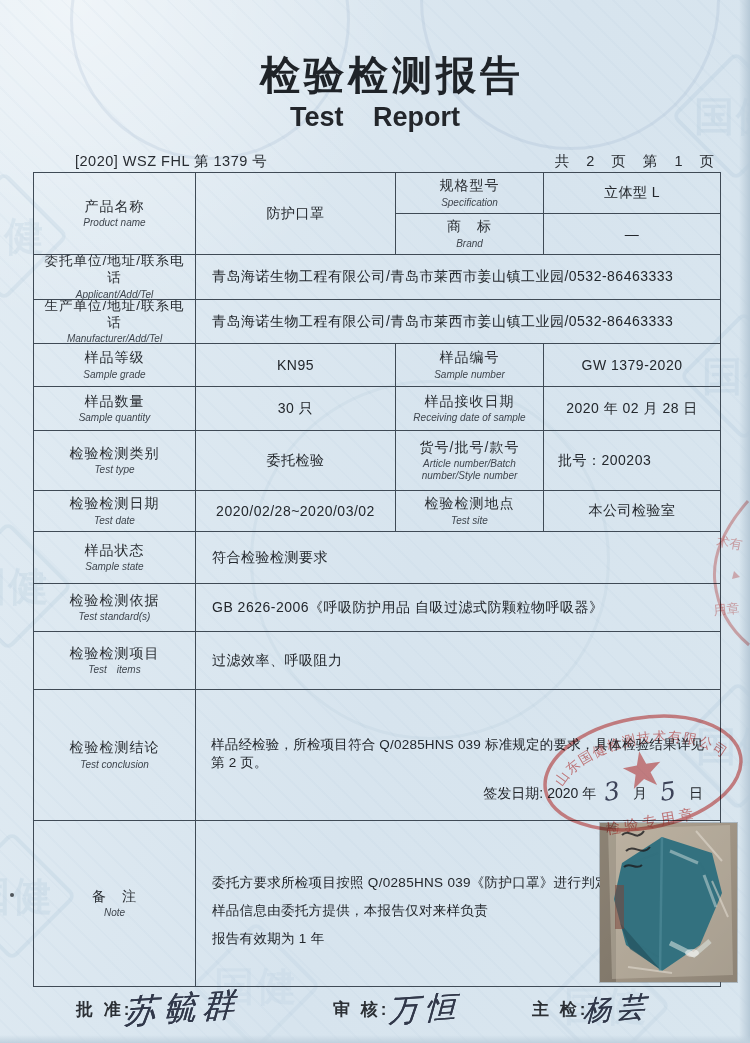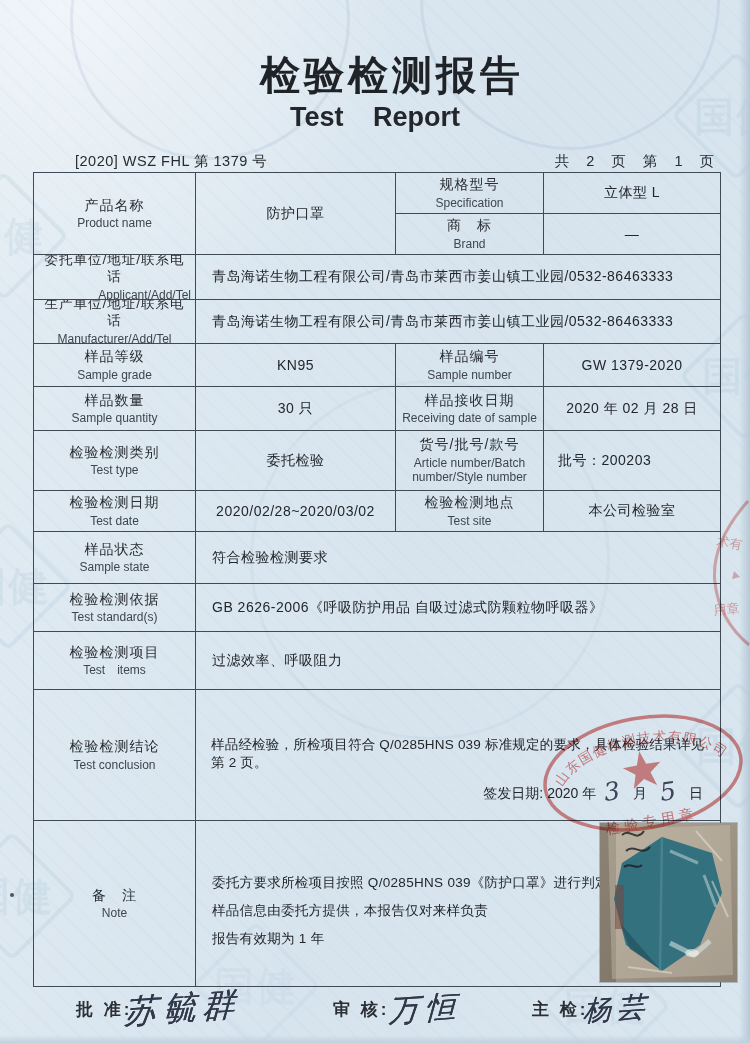--- a/index.html
+++ b/index.html
@@ -33,21 +33,21 @@
   
   .tbl{position:absolute;left:33px;top:172px;width:688px;height:815px;
     display:grid;border:1px solid #3f4a55;z-index:2;
     grid-template-columns:162px 200px 148px 176px;
     grid-template-rows:41px 41px 45px 44px 43px 44px 60px 41px 52px 48px 58px 131px 165px;}
   .c{border-right:1px solid #3f4a55;border-bottom:1px solid #3f4a55;
     display:flex;flex-direction:column;justify-content:center;align-items:center;
     text-align:center;padding:2px 4px;overflow:hidden;}
   .noR{border-right:none;} .noB{border-bottom:none;}
   .lab-cn{font-size:14px;color:#2a2e33;letter-spacing:1px;line-height:1.25;}
-  .lab-en{font-size:12px;color:#3e454d;margin-top:2px;line-height:1.2;}
+  .lab-en{font-size:10px;color:#3e454d;margin-top:2px;line-height:1.2;font-style:italic;}
   .val{font-size:14px;color:#23272c;letter-spacing:.5px;}
   .val-left{align-items:flex-start;text-align:left;padding-left:16px;}
   .rel{position:relative;}
 
   .concl-text{position:absolute;left:15px;top:46px;right:4px;text-align:left;
     font-size:13.5px;color:#23272c;letter-spacing:.2px;}
   .issue-line{position:absolute;right:12px;bottom:16px;font-size:14px;color:#23272c;
     display:flex;align-items:baseline;}
   .issue-line .gap{margin:0 5px;}
   .hand-digit{display:inline-block;font-family:"DejaVu Serif",serif;font-style:italic;
@@ -132,21 +132,21 @@
       <div class="val">立体型 L</div>
     </div>
     <div class="c" style="grid-column:3/4;grid-row:2/3;">
       <div class="lab-cn">商　标</div>
       <div class="lab-en">Brand</div>
     </div>
     <div class="c noR" style="grid-column:4/5;grid-row:2/3;">
       <div class="val">—</div>
     </div>
 
-    <div class="c" style="grid-column:1/2;grid-row:3/4;align-items:flex-end;">
+    <div class="c" style="grid-column:1/2;grid-row:3/4;">
       <div class="lab-cn" style="font-size:13.5px;">委托单位/地址/联系电话</div>
       <div class="lab-en">Applicant/Add/Tel</div>
     </div>
     <div class="c noR val-left" style="grid-column:2/5;grid-row:3/4;">
       <div class="val">青岛海诺生物工程有限公司/青岛市莱西市姜山镇工业园/0532-86463333</div>
     </div>
 
     <div class="c" style="grid-column:1/2;grid-row:4/5;">
       <div class="lab-cn" style="font-size:13.5px;">生产单位/地址/联系电话</div>
       <div class="lab-en">Manufacturer/Add/Tel</div>

